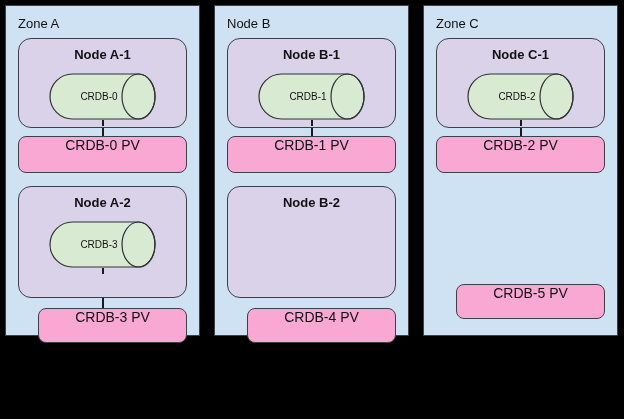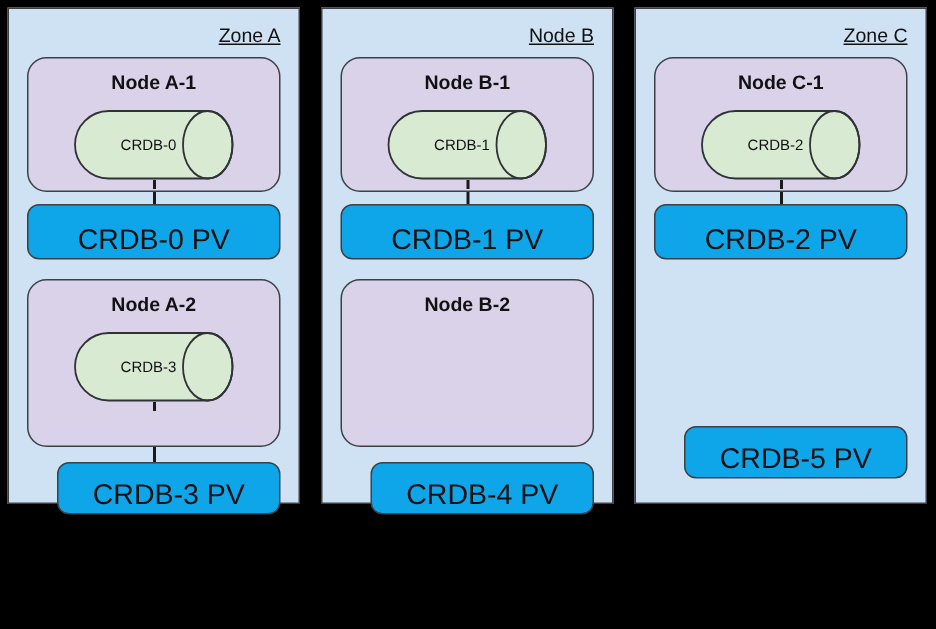--- a/index.html
+++ b/index.html
@@ -21,24 +21,23 @@
     box-sizing: border-box;
     width: 195px;
     height: 331px;
     background: #cfe2f3;
     border: 1px solid #3d4147;
     padding: 8px 12px 0 12px;
   }
   .zone-title {
     height: 20px;
     line-height: 20px;
-    text-align: right;
+    text-align: left;
     font-size: 13px;
     margin-bottom: 4px;
-    text-decoration: underline;
   }
   .node {
     box-sizing: border-box;
     height: 90px;
     background: #d9d2e9;
     border: 1px solid #3d4147;
     border-radius: 13px;
     overflow: hidden;
   }
   .row2 .node { height: 112px; }
@@ -68,27 +67,27 @@
   .row2 .connector { height: 10px; }
   .connector .wire {
     width: 2px;
     height: 100%;
     background: #1a1a1a;
   }
   .connector.hidden .wire { visibility: hidden; }
   .pv {
     box-sizing: border-box;
     height: 37px;
-    background: #0ea5e9;
+    background: #f9a8d4;
     border: 1px solid #3d4147;
     border-radius: 8px;
     display: flex;
-    align-items: flex-end;
+    align-items: flex-start;
     justify-content: center;
-    font-size: 19px;
+    font-size: 14px;
   }
   .row2 { margin-top: 13px; }
   .row2 .pv { height: 35px; margin-left: 20px; }
   .spacer {
     height: 88px;
     border: 1px solid transparent;
     box-sizing: border-box;
   }
   .disk-shape { fill: #d9ead3; stroke: #2f3237; stroke-width: 1.2; }
   .disk-label { font-size: 10px; fill: #111111; }

